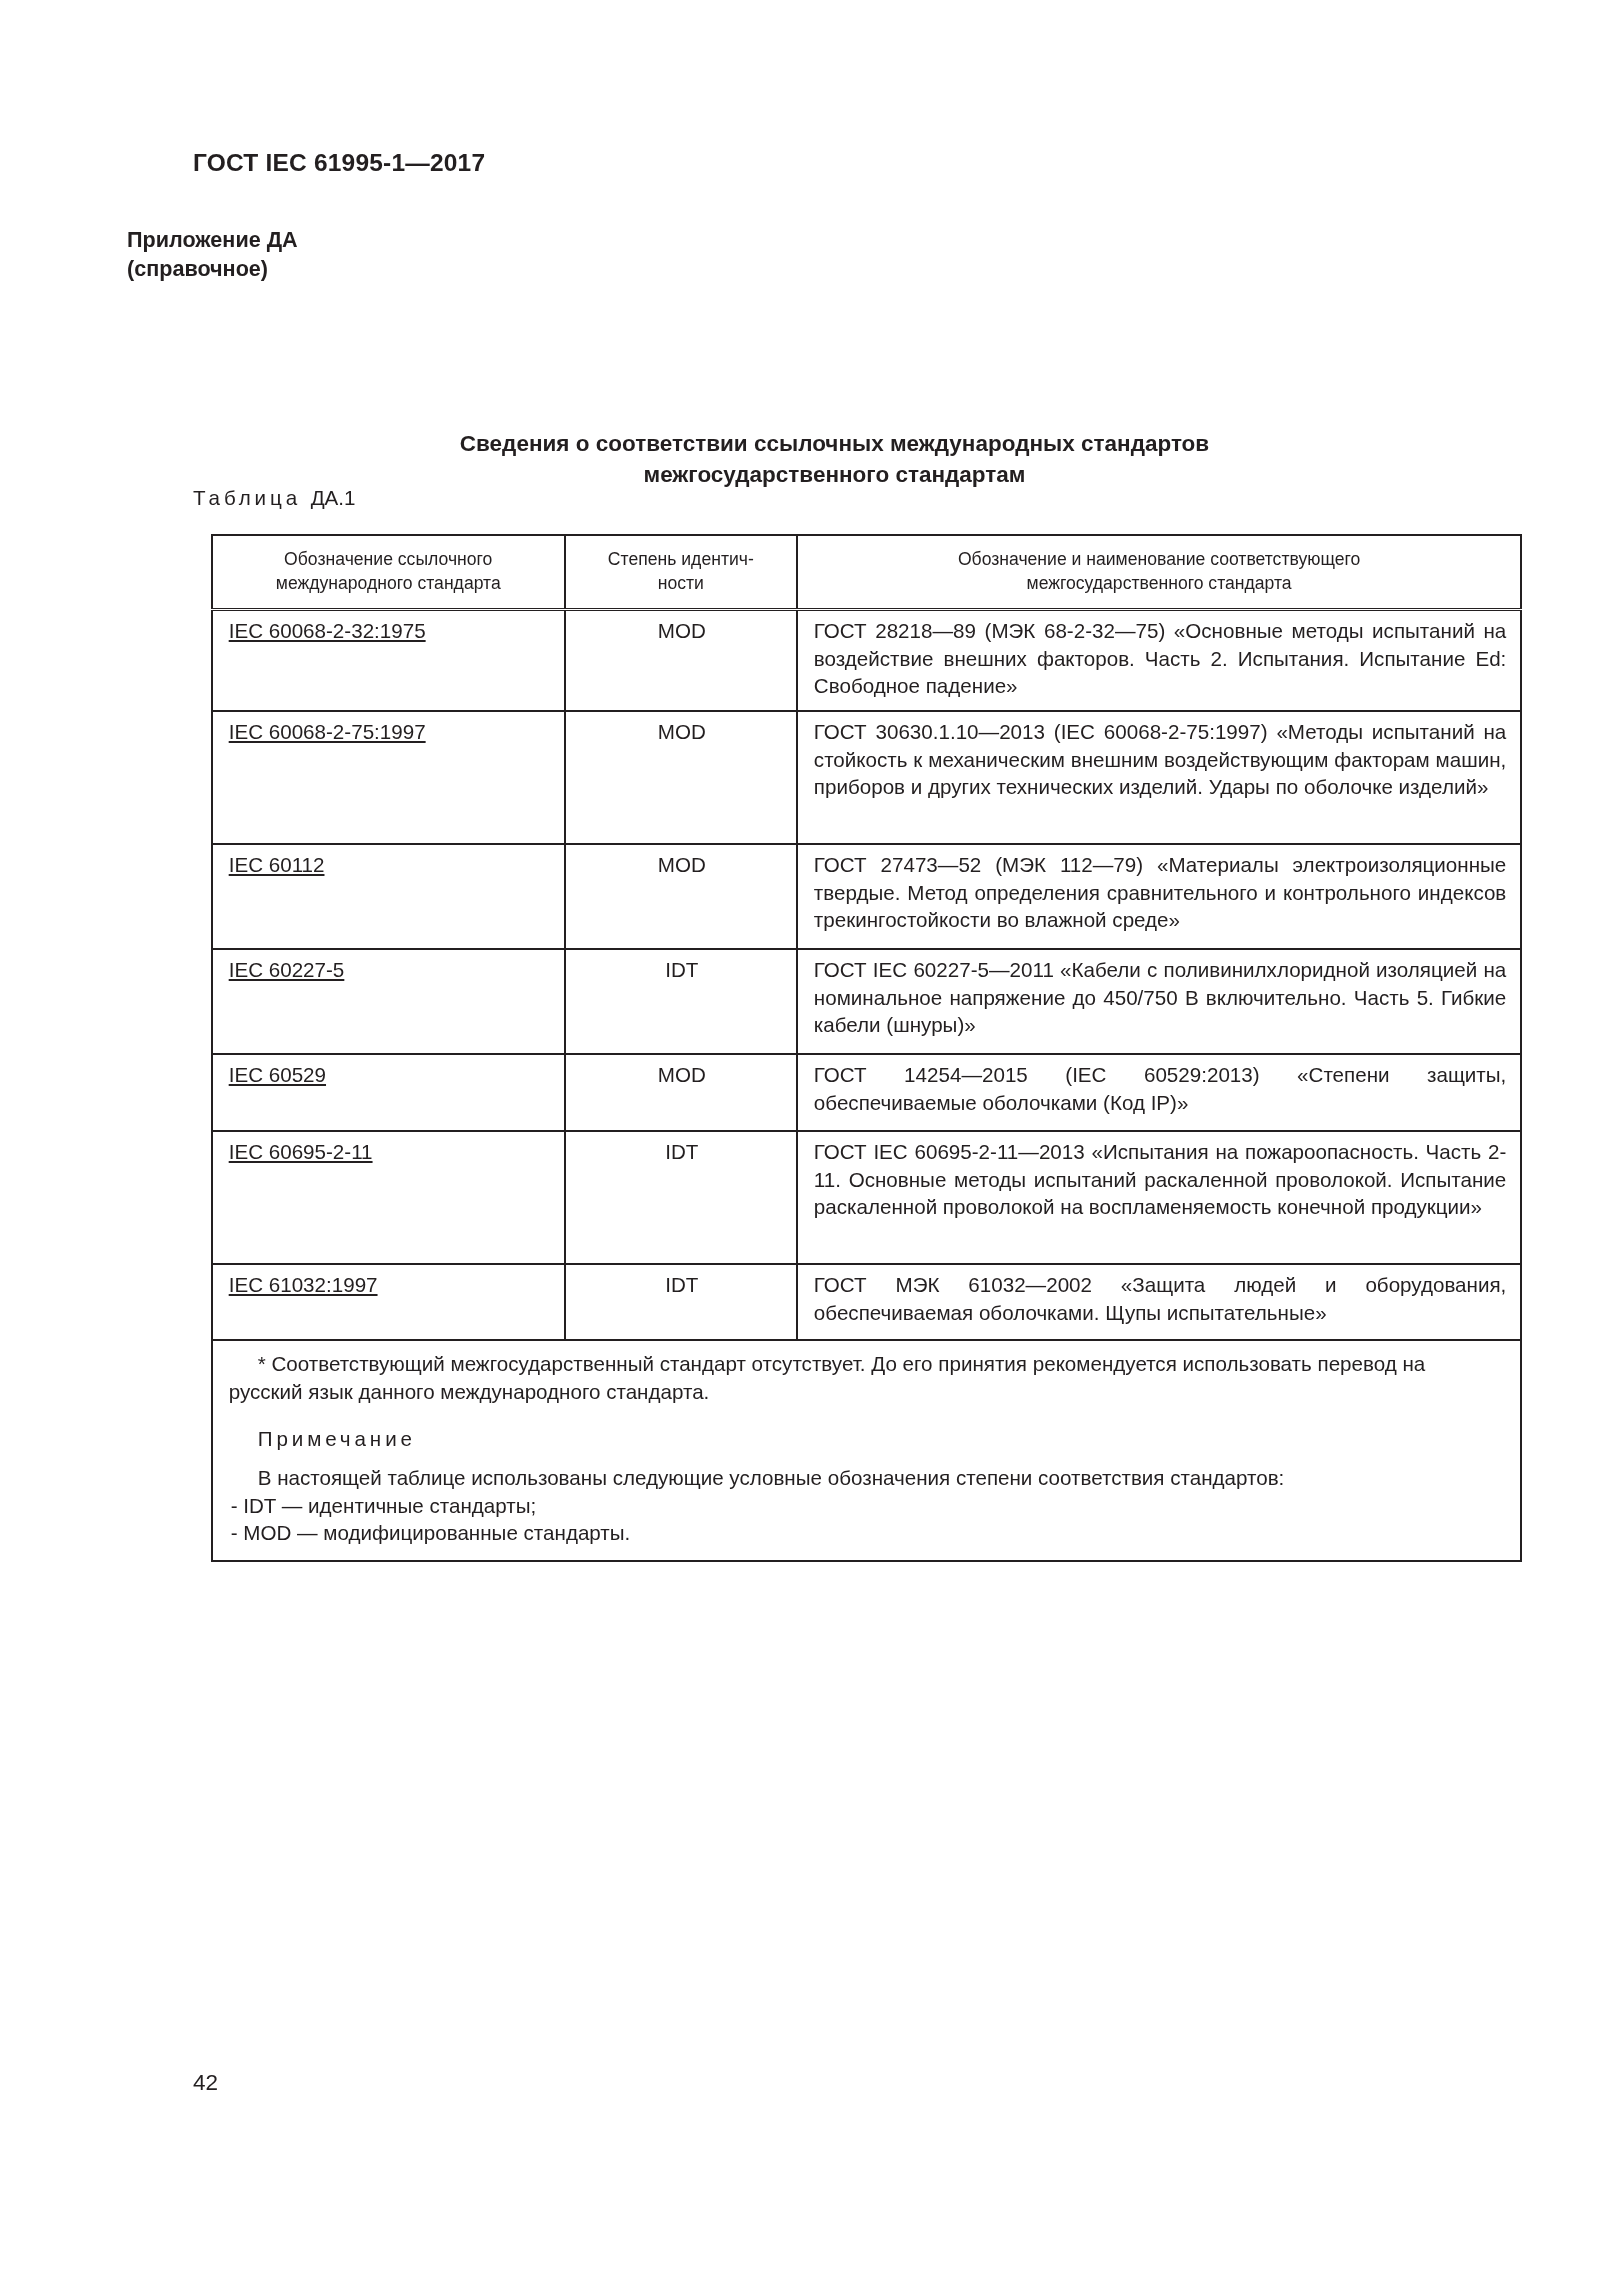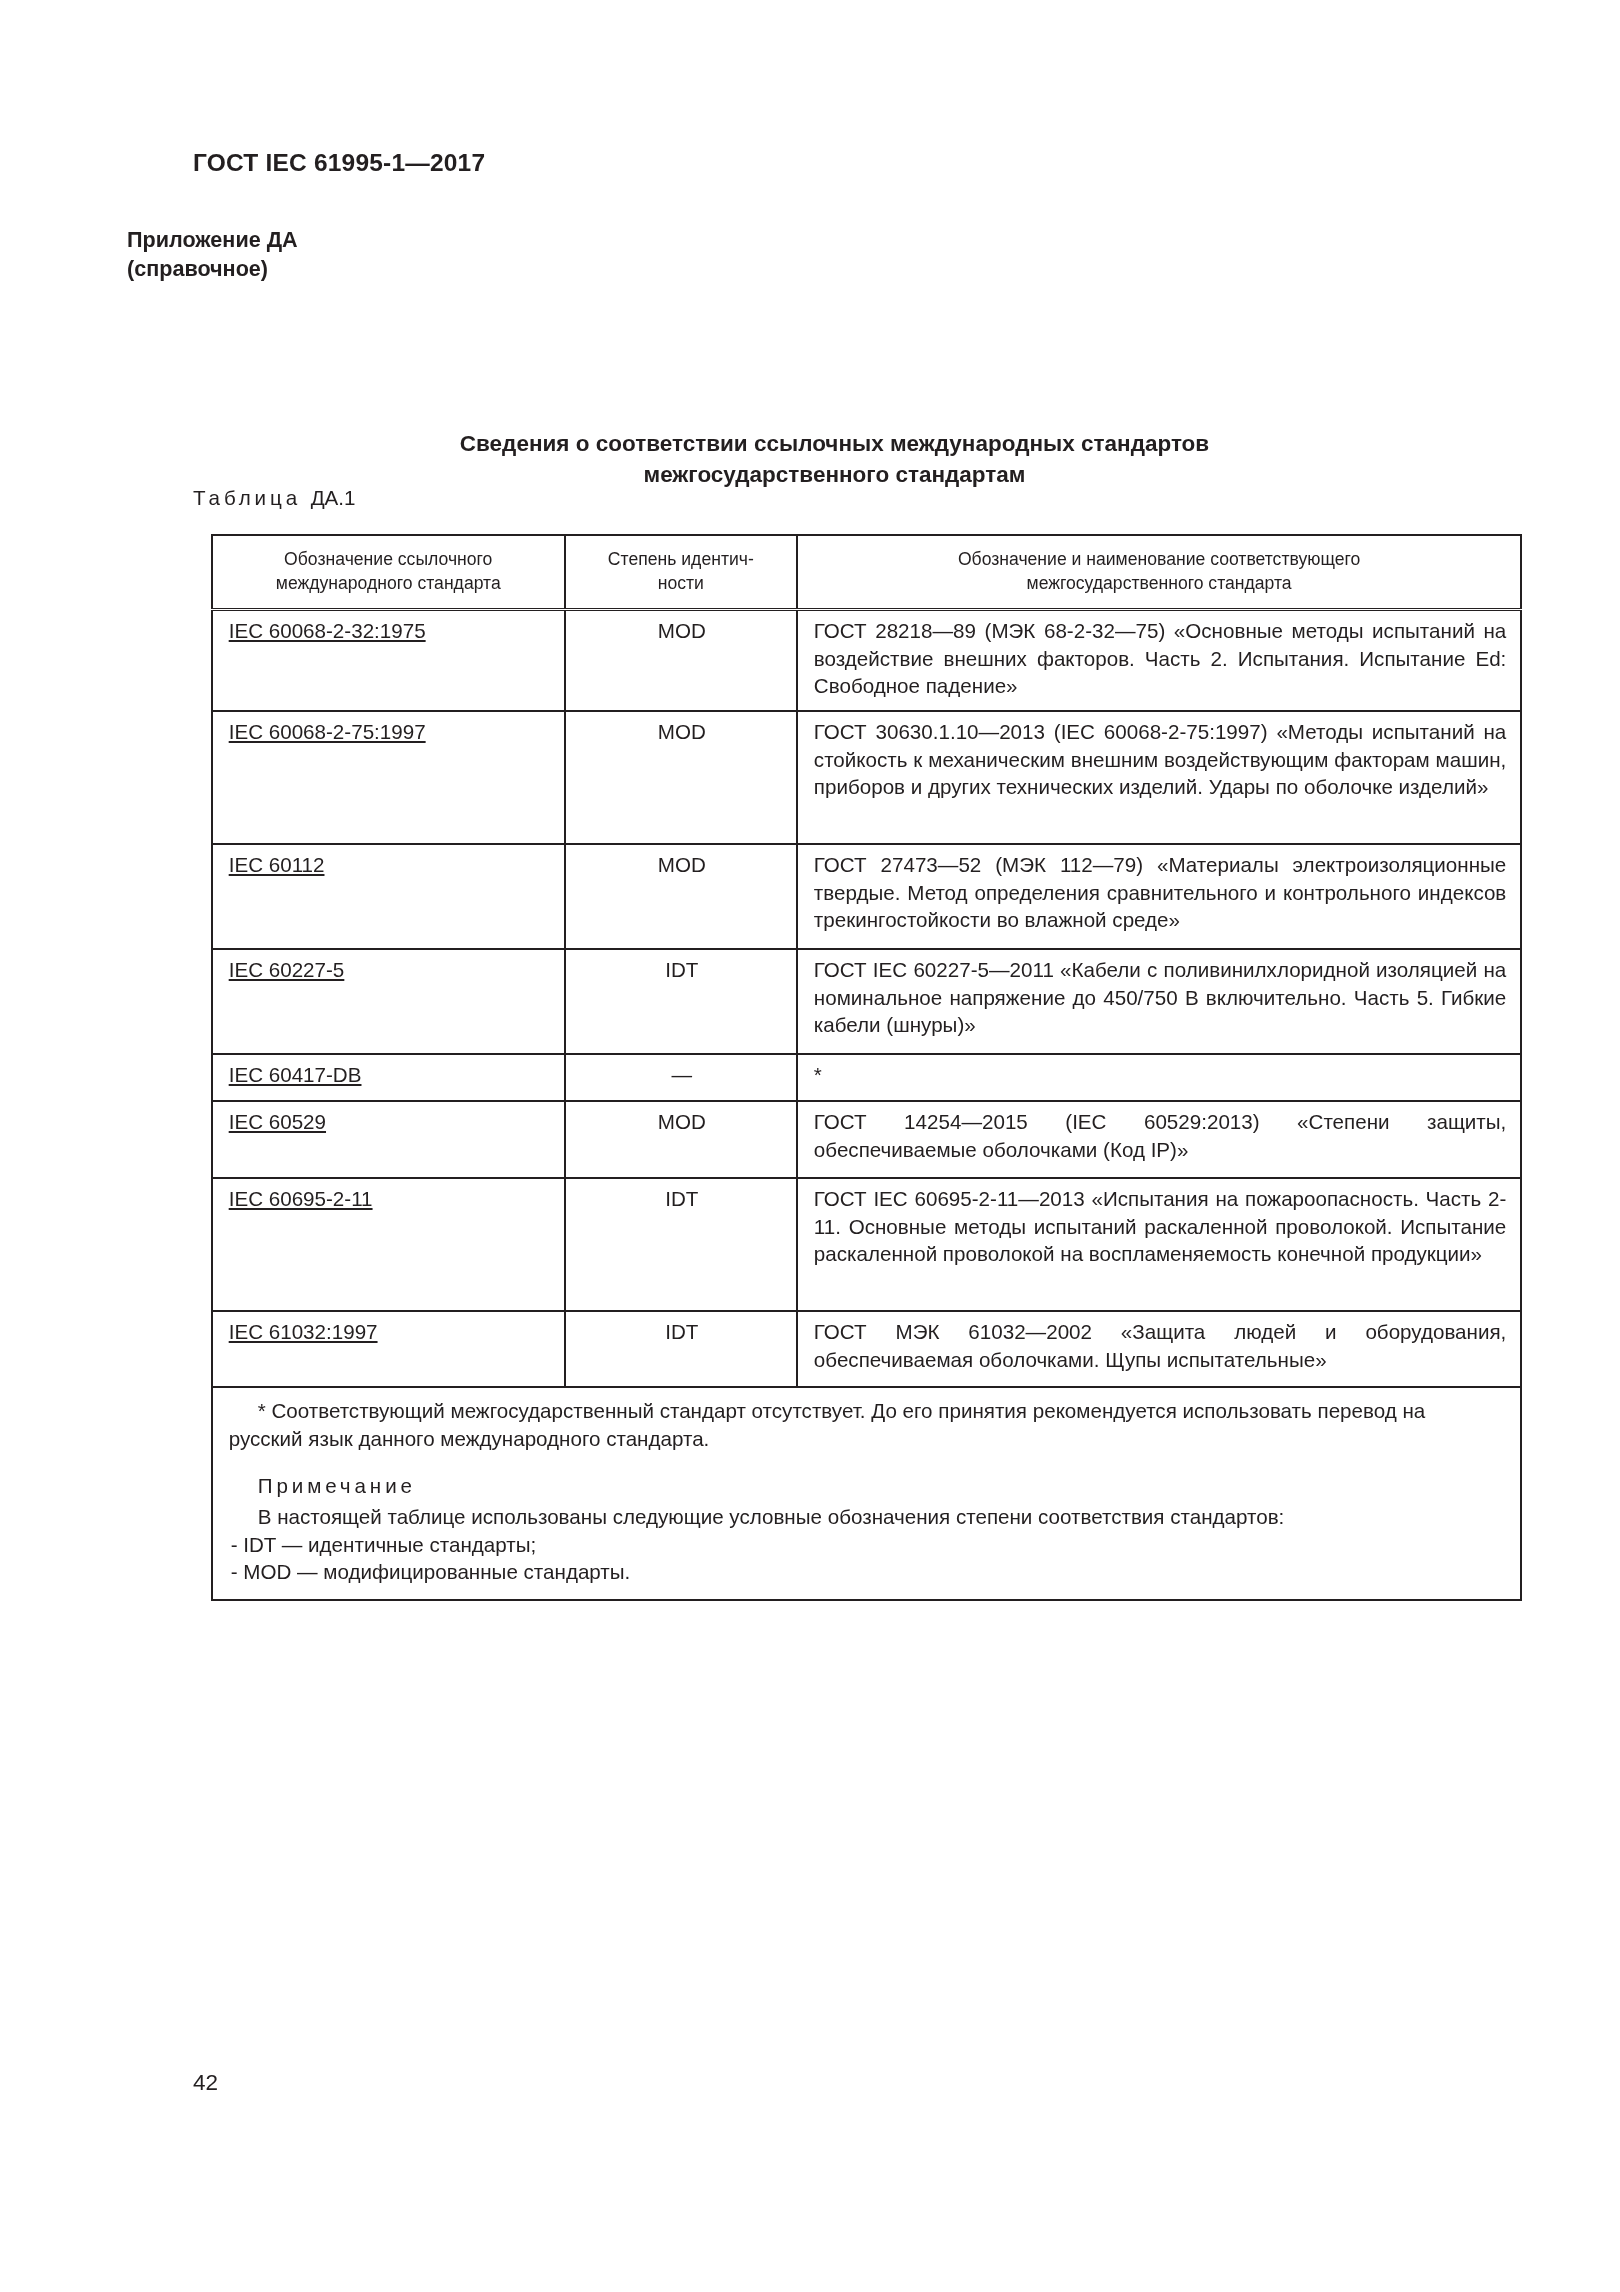--- a/index.html
+++ b/index.html
@@ -49,21 +49,21 @@
   table.grid tr.body-row td { border-top: 2.9px solid #231f20; }
   table.grid td.c-std { text-align: left; text-decoration: underline; }
   table.grid td.c-deg { text-align: center; }
   table.grid td.c-name { text-align: justify; }
   table.grid td.footer-cell {
     border-top: 2.9px solid #231f20;
     padding: 9.8px 15.7px 13.7px 15.7px; text-align: left;
   }
   .footnote { text-indent: 29px; margin: 0; }
   .note-title { margin: 19.6px 0 0 29px; letter-spacing: 3.9px; }
-  .note-line { margin: 4px 0 0 29px; }
+  .note-line { margin: 12px 0 0 29px; }
   .note-item { margin: 0 0 0 2px; }
   .page-number {
     position: absolute; left: 193px; top: 2070px; font-size: 22.5px;
   }
 </style>
 </head>
 <body>
 
 <div class="doc-code">ГОСТ IEC 61995-1—2017</div>
 
@@ -118,25 +118,20 @@
     <tr class="body-row" style="height:105px">
       <td class="c-std">IEC 60112</td>
       <td class="c-deg">MOD</td>
       <td class="c-name">ГОСТ 27473—52 (МЭК 112—79) «Материалы электроизоляционные твердые. Метод определения сравнительного и контрольного индексов трекингостойкости во влажной среде»</td>
     </tr>
     <tr class="body-row" style="height:105px">
       <td class="c-std">IEC 60227-5</td>
       <td class="c-deg">IDT</td>
       <td class="c-name">ГОСТ IEC 60227-5—2011 «Кабели с поливинилхлоридной изоляцией на номинальное напряжение до 450/750 В включительно. Часть 5. Гибкие кабели (шнуры)»</td>
     </tr>
-    <tr class="body-row" style="height:47px">
-      <td class="c-std">IEC 60417-DB</td>
-      <td class="c-deg">—</td>
-      <td class="c-name">*</td>
-    </tr>
     <tr class="body-row" style="height:77px">
       <td class="c-std">IEC 60529</td>
       <td class="c-deg">MOD</td>
       <td class="c-name">ГОСТ 14254—2015 (IEC 60529:2013) «Степени защиты, обеспечиваемые оболочками (Код IP)»</td>
     </tr>
     <tr class="body-row" style="height:133px">
       <td class="c-std">IEC 60695-2-11</td>
       <td class="c-deg">IDT</td>
       <td class="c-name">ГОСТ IEC 60695-2-11—2013 «Испытания на пожароопасность. Часть 2-11. Основные методы испытаний раскаленной проволокой. Испытание раскаленной проволокой на воспламеняемость конечной продукции»</td>
     </tr>

